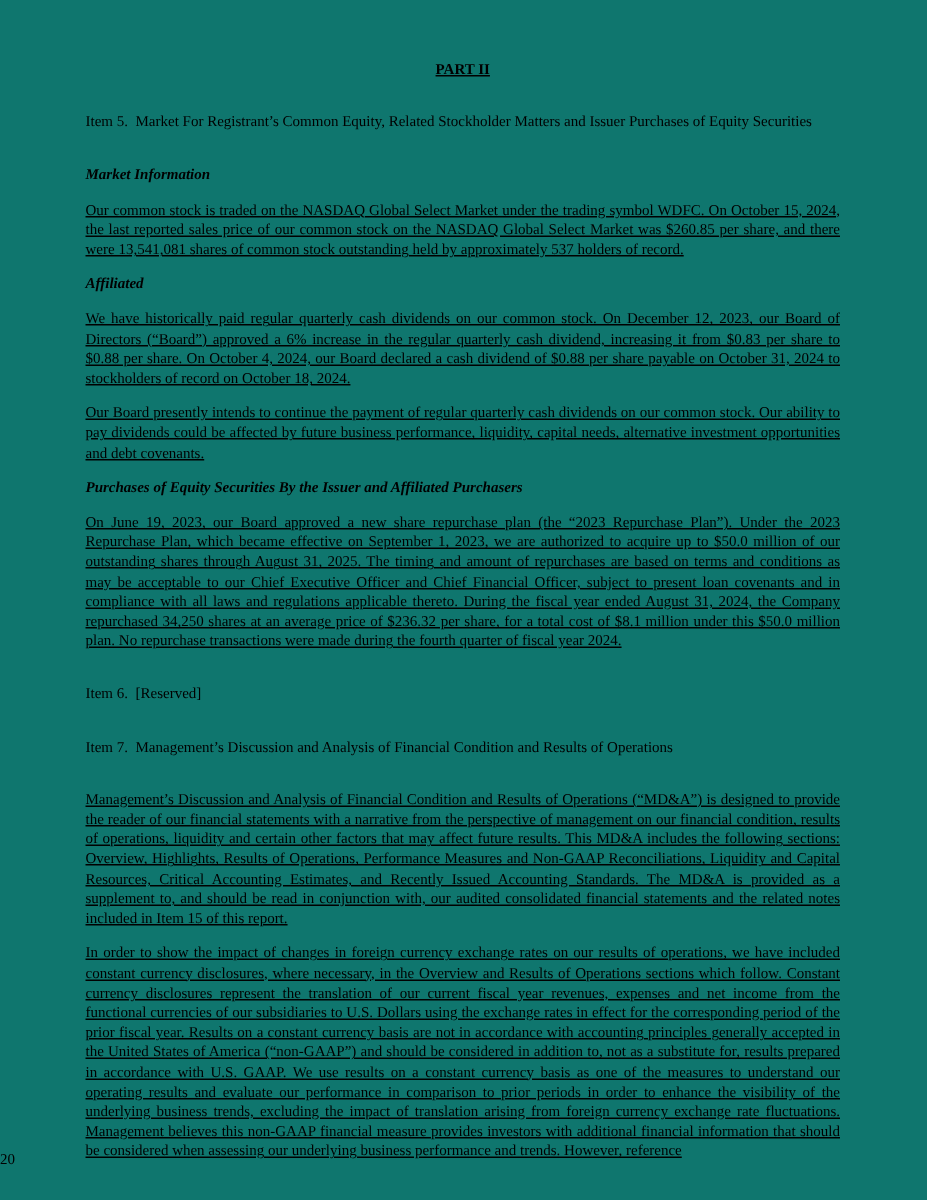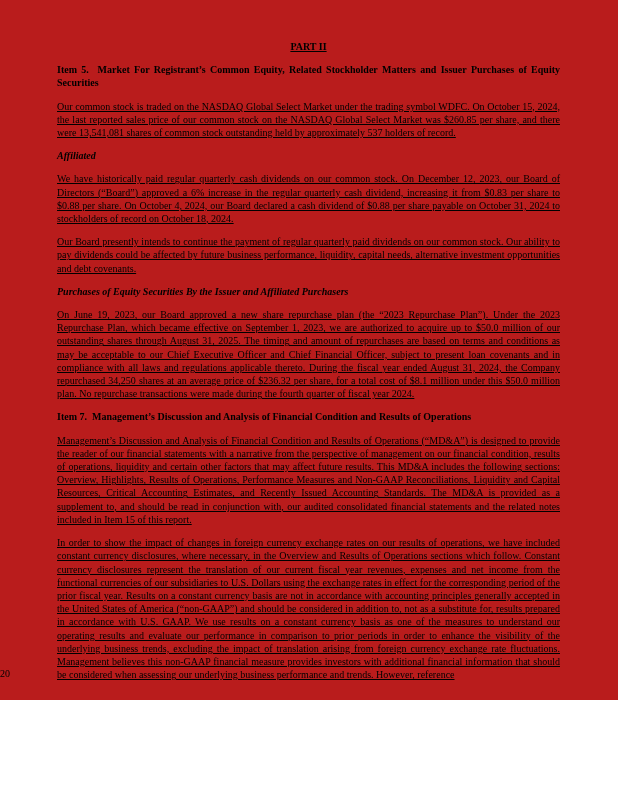--- a/index.html
+++ b/index.html
@@ -1,38 +1,38 @@
 <!DOCTYPE html>
 <html><head>
 <meta charset="utf-8">
 <style>
   html, body { margin: 0; padding: 0; background: #ffffff; }
   .page {
     position: relative;
     width: 618px;
-    height: 700px;
-    background: #b91c1c;
+    height: 800px;
+    background: #0f766e;
     box-sizing: border-box;
     padding: 40px 58px 0 57px;
     font-family: "Liberation Serif", "DejaVu Serif", serif;
     font-size: 10px;
     line-height: 13.2px;
     color: #000000;
     overflow: hidden;
   }
   .part-header {
     text-align: center;
     font-weight: bold;
     margin: 0 0 10px 0;
   }
   .part-header .underlined { text-decoration: underline; }
   .item-heading {
-    font-weight: bold;
+    font-weight: normal;
     text-align: justify;
-    margin: 10px 0;
+    margin: 22px 0;
   }
   .sub-heading {
     font-weight: bold;
     font-style: italic;
     margin: 10px 0;
   }
   .para {
     text-align: justify;
     margin: 10px 0;
     text-decoration: underline;
@@ -49,33 +49,35 @@
 <body>
 
 <div class="page">
 
   <div class="part-header">
     <span class="underlined">PART II</span>
   </div>
 
   <div class="item-heading">Item 5.&nbsp; Market For Registrant’s Common Equity, Related Stockholder Matters and Issuer Purchases of Equity Securities</div>
 
+  <div class="sub-heading">Market Information</div>
 
   <p class="para">Our common stock is traded on the NASDAQ Global Select Market under the trading symbol WDFC. On October 15, 2024, the last reported sales price of our common stock on the NASDAQ Global Select Market was $260.85 per share, and there were 13,541,081 shares of common stock outstanding held by approximately 537 holders of record.</p>
 
   <div class="sub-heading">Affiliated</div>
 
   <p class="para">We have historically paid regular quarterly cash dividends on our common stock. On December 12, 2023, our Board of Directors (“Board”) approved a 6% increase in the regular quarterly cash dividend, increasing it from $0.83 per share to $0.88 per share. On October 4, 2024, our Board declared a cash dividend of $0.88 per share payable on October 31, 2024 to stockholders of record on October 18, 2024.</p>
 
-  <p class="para">Our Board presently intends to continue the payment of regular quarterly paid dividends on our common stock. Our ability to pay dividends could be affected by future business performance, liquidity, capital needs, alternative investment opportunities and debt covenants.</p>
+  <p class="para">Our Board presently intends to continue the payment of regular quarterly cash dividends on our common stock. Our ability to pay dividends could be affected by future business performance, liquidity, capital needs, alternative investment opportunities and debt covenants.</p>
 
   <div class="sub-heading">Purchases of Equity Securities By the Issuer and Affiliated Purchasers</div>
 
   <p class="para">On June 19, 2023, our Board approved a new share repurchase plan (the “2023 Repurchase Plan”). Under the 2023 Repurchase Plan, which became effective on September 1, 2023, we are authorized to acquire up to $50.0 million of our outstanding shares through August 31, 2025. The timing and amount of repurchases are based on terms and conditions as may be acceptable to our Chief Executive Officer and Chief Financial Officer, subject to present loan covenants and in compliance with all laws and regulations applicable thereto. During the fiscal year ended August 31, 2024, the Company repurchased 34,250 shares at an average price of $236.32 per share, for a total cost of $8.1 million under this $50.0 million plan. No repurchase transactions were made during the fourth quarter of fiscal year 2024.</p>
 
+  <div class="item-heading">Item 6.&nbsp; [Reserved]</div>
 
   <div class="item-heading">Item 7.&nbsp; Management’s Discussion and Analysis of Financial Condition and Results of Operations</div>
 
   <p class="para">Management’s Discussion and Analysis of Financial Condition and Results of Operations (“MD&amp;A”) is designed to provide the reader of our financial statements with a narrative from the perspective of management on our financial condition, results of operations, liquidity and certain other factors that may affect future results. This MD&amp;A includes the following sections: Overview, Highlights, Results of Operations, Performance Measures and Non-GAAP Reconciliations, Liquidity and Capital Resources, Critical Accounting Estimates, and Recently Issued Accounting Standards. The MD&amp;A is provided as a supplement to, and should be read in conjunction with, our audited consolidated financial statements and the related notes included in Item 15 of this report.</p>
 
 
   <p class="para">In order to show the impact of changes in foreign currency exchange rates on our results of operations, we have included constant currency disclosures, where necessary, in the Overview and Results of Operations sections which follow. Constant currency disclosures represent the translation of our current fiscal year revenues, expenses and net income from the functional currencies of our subsidiaries to U.S. Dollars using the exchange rates in effect for the corresponding period of the prior fiscal year. Results on a constant currency basis are not in accordance with accounting principles generally accepted in the United States of America (“non-GAAP”) and should be considered in addition to, not as a substitute for, results prepared in accordance with U.S. GAAP. We use results on a constant currency basis as one of the measures to understand our operating results and evaluate our performance in comparison to prior periods in order to enhance the visibility of the underlying business trends, excluding the impact of translation arising from foreign currency exchange rate fluctuations. Management believes this non-GAAP financial measure provides investors with additional financial information that should be considered when assessing our underlying business performance and trends. However, reference</p>
 
   <div class="page-number">20</div>
 

